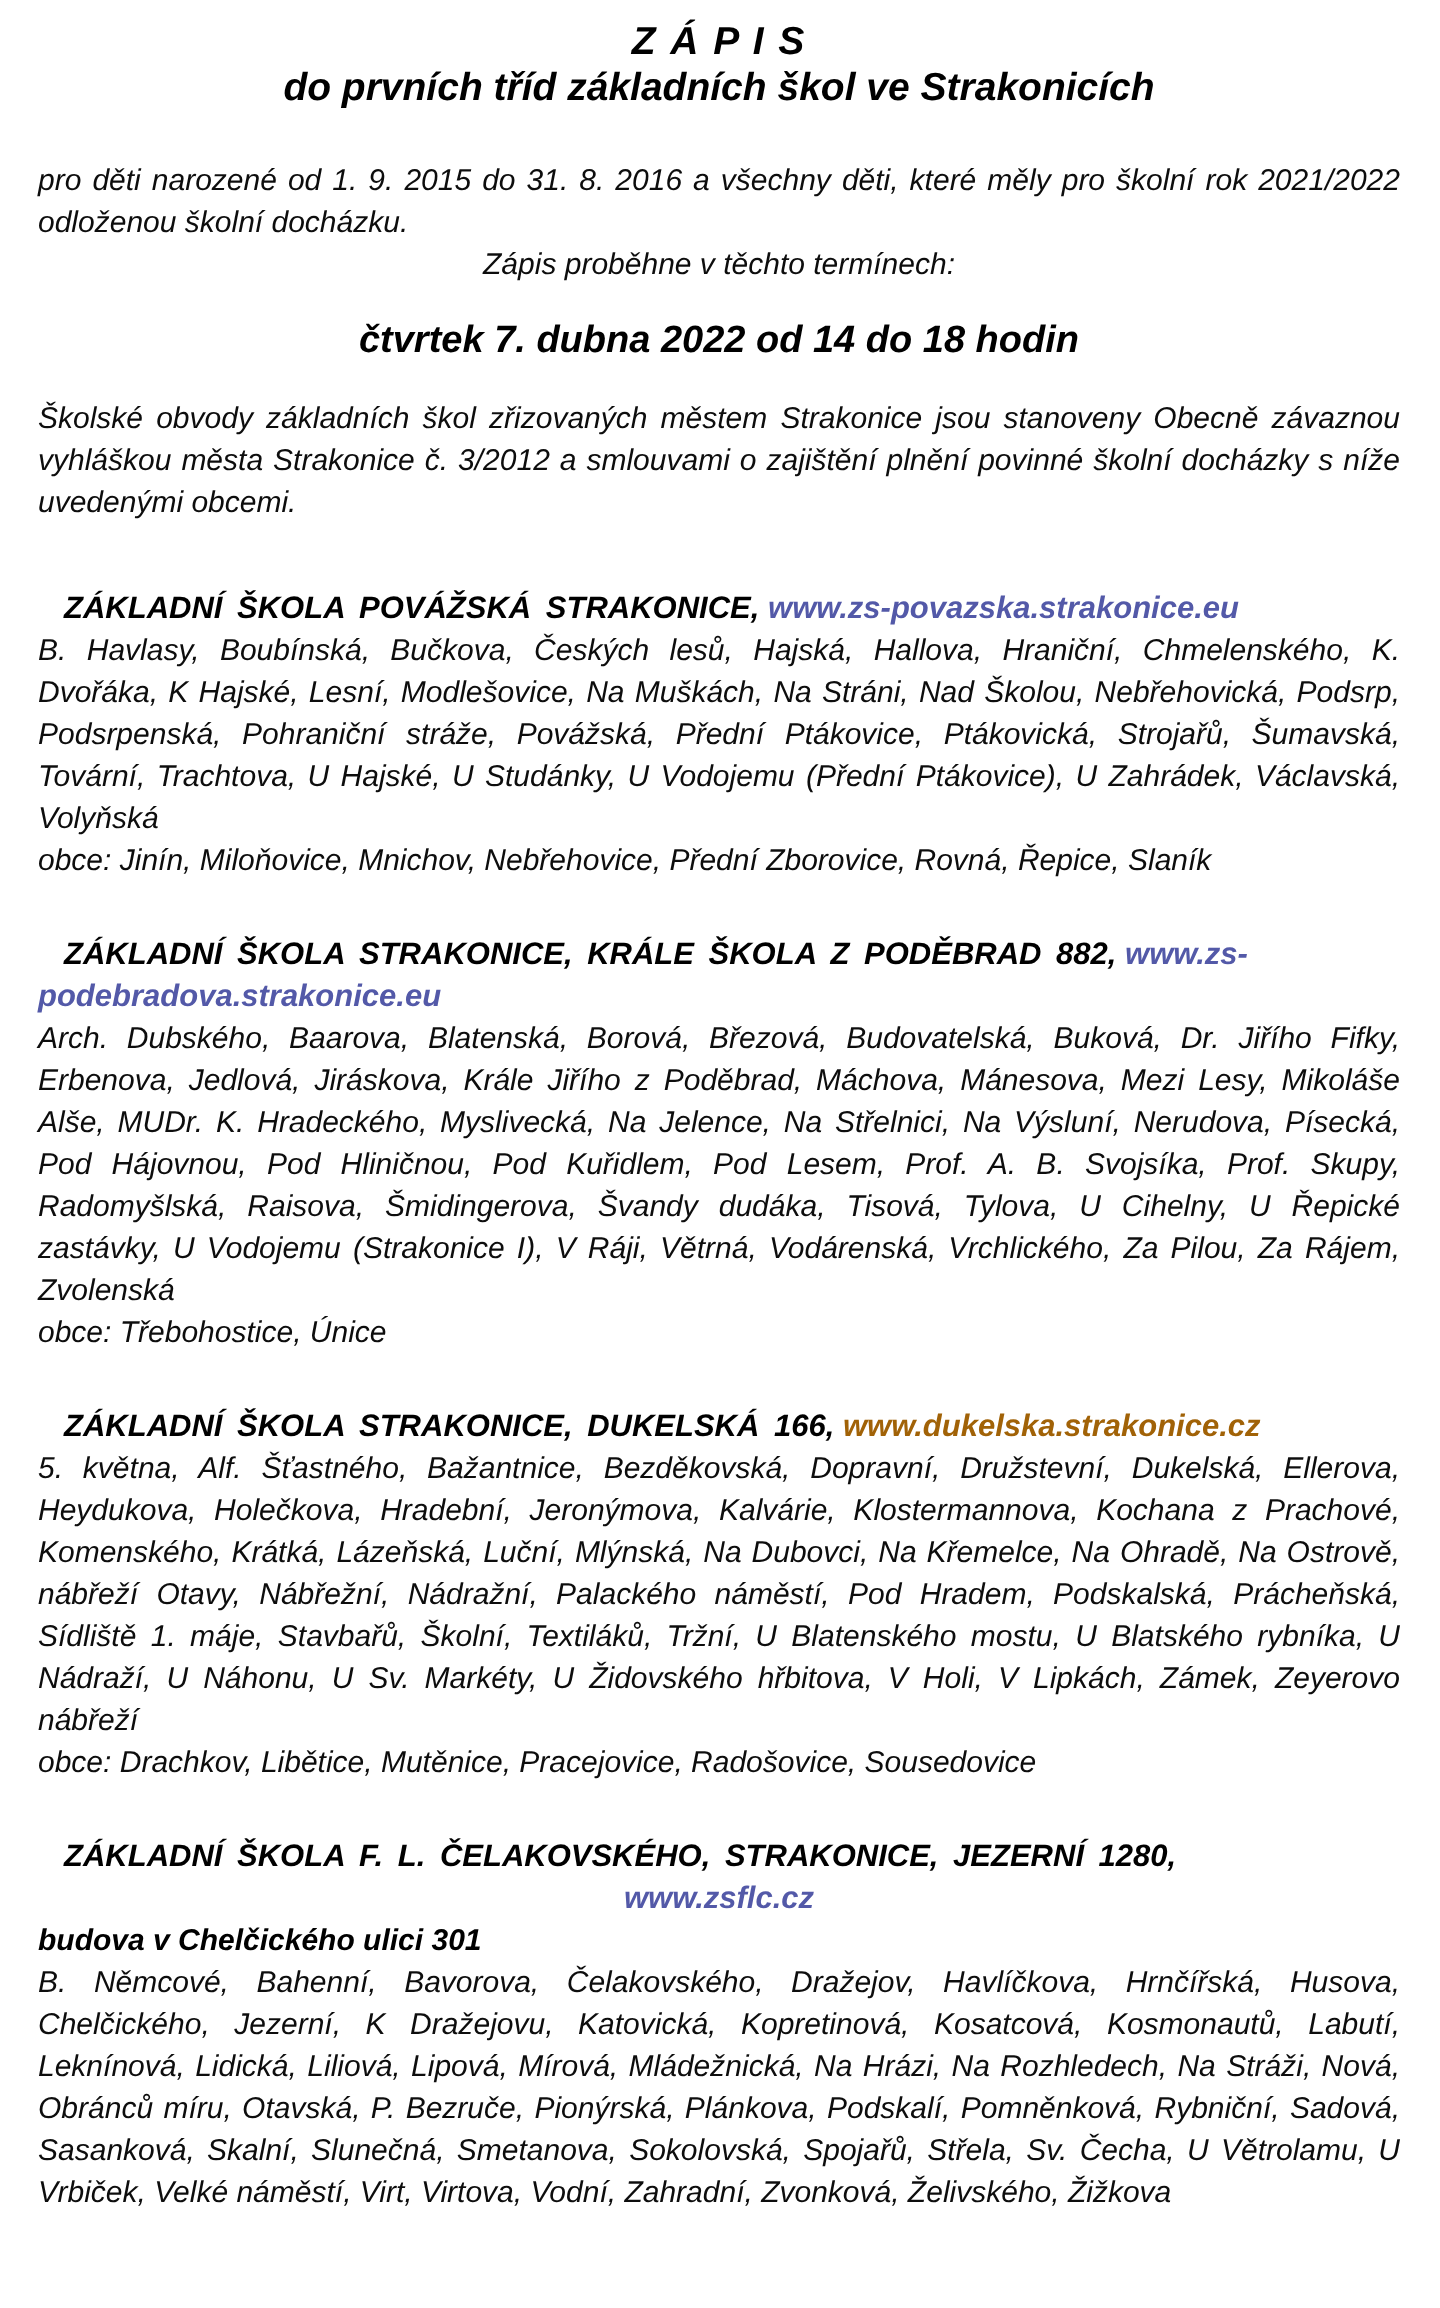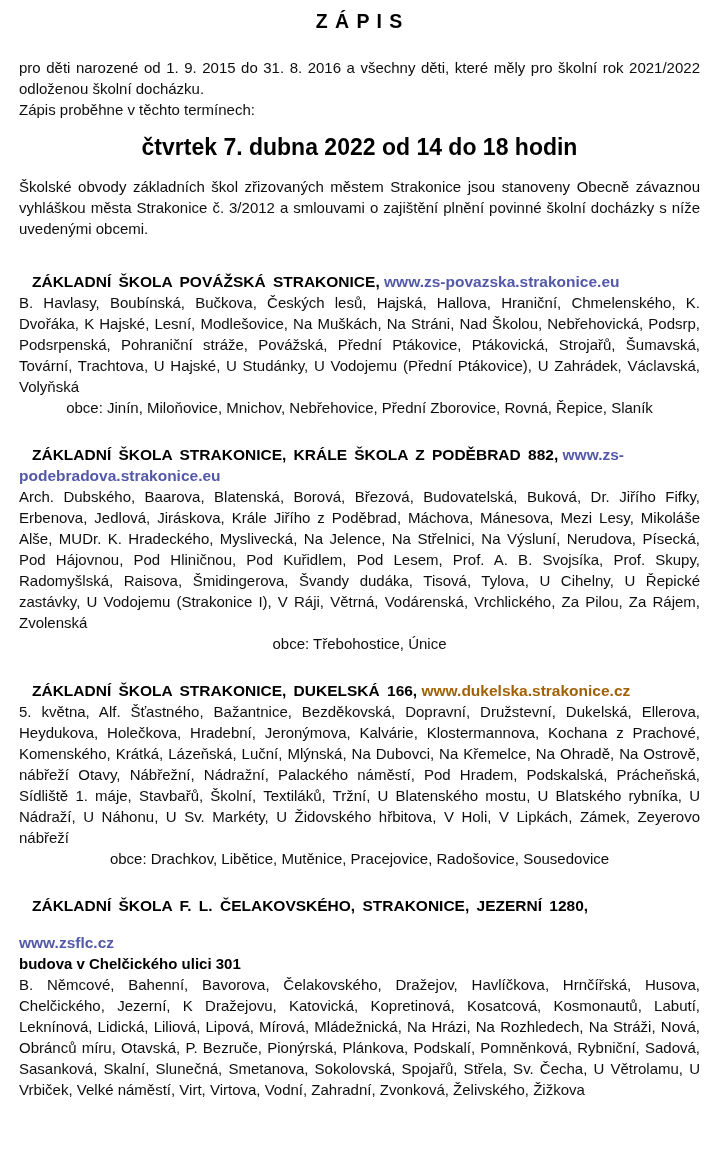--- a/index.html
+++ b/index.html
@@ -11,47 +11,48 @@
     width: 720px;
     height: 1154px;
     box-sizing: border-box;
     padding: 8px 20px 10px 19px;
     background: #ffffff;
     font-family: "Liberation Sans", "DejaVu Sans", sans-serif;
     color: #0d0d0d;
     font-size: 15px;
     line-height: 21px;
     overflow: hidden;
+    font-style: italic;
   }
 
   
   .title {
     margin: 2px 0 24px 0;
     text-align: center;
     font-weight: 700;
     font-size: 19.5px;
     line-height: 23px;
     color: #000000;
   }
   .title .title-line { display: block; }
   .title .title-line.spread { letter-spacing: 1px; }
 
   
   .para {
     margin: 0;
     text-align: justify;
   }
-  .para.no-justify { text-align: left; }
+  .para.no-justify { text-align: center; }
 
   
   .dates {
     margin: 16px 0 17px 0;
     text-align: center;
     font-weight: 700;
-    font-size: 23px;
+    font-size: 19px;
     line-height: 23px;
     color: #000000;
   }
   .dates > div { display: block; }
 
   .legal-block { margin: 0 0 32px 0; }
 
   
   .school { margin-top: 26px; }
   .school-header {
@@ -60,38 +61,40 @@
     font-weight: 700;
     line-height: 21px;
     color: #000000;
     text-align: left;
   }
   .school-name { word-spacing: 3px; margin-left: 13px; }
   .school-link {
     font-weight: 700;
     text-decoration: none;
     cursor: pointer;
+    text-align: center;
   }
   .school-link.block { display: block; }
   .building {
     font-weight: 700;
     line-height: 21px;
     color: #000000;
   }
   .building:empty { display: none; }
   .streets { text-align: justify; }
-  .villages { text-align: center; }
+  .villages { text-align: left; }
 </style>
 </head>
 <body>
 
 <div class="page">
 
   <h1 class="title">
     <span class="title-line spread">Z Á P I S</span>
+    <span class="title-line">do prvních tříd základních škol ve Strakonicích</span>
   </h1>
 
   <p class="para">pro děti narozené od 1. 9. 2015 do 31. 8. 2016 a všechny děti, které měly pro školní rok 2021/2022 odloženou školní docházku.</p>
   <p class="para no-justify">Zápis proběhne v těchto termínech:</p>
 
   <div class="dates">
     <div>čtvrtek 7. dubna 2022 od 14 do 18 hodin</div>
   </div>
 
   <div class="legal-block">
@@ -124,20 +127,20 @@
       <a class="school-link" style="color: #a16207;">www.dukelska.strakonice.cz</a>
     </h2>
 
     <p class="para streets">5. května, Alf. Šťastného, Bažantnice, Bezděkovská, Dopravní, Družstevní, Dukelská, Ellerova, Heydukova, Holečkova, Hradební, Jeronýmova, Kalvárie, Klostermannova, Kochana z Prachové, Komenského, Krátká, Lázeňská, Luční, Mlýnská, Na Dubovci, Na Křemelce, Na Ohradě, Na Ostrově, nábřeží Otavy, Nábřežní, Nádražní, Palackého náměstí, Pod Hradem, Podskalská, Prácheňská, Sídliště 1. máje, Stavbařů, Školní, Textiláků, Tržní, U Blatenského mostu, U Blatského rybníka, U Nádraží, U Náhonu, U Sv. Markéty, U Židovského hřbitova, V Holi, V Lipkách, Zámek, Zeyerovo nábřeží</p>
     <p class="para villages">obce: Drachkov, Libětice, Mutěnice, Pracejovice, Radošovice, Sousedovice</p>
   </section>
 
   <section class="school">
     <h2 class="school-header">
       <span class="school-name">ZÁKLADNÍ ŠKOLA F. L. ČELAKOVSKÉHO, STRAKONICE, JEZERNÍ 1280,</span>
-      <a class="school-link block" style="color: rgb(83, 89, 168); margin-top: 16px;">www.zsflc.cz</a>
+      <a class="school-link block" style="color: rgb(83, 89, 168);">www.zsflc.cz</a>
     </h2>
     <div class="building">budova v Chelčického ulici 301</div>
     <p class="para streets">B. Němcové, Bahenní, Bavorova, Čelakovského, Dražejov, Havlíčkova, Hrnčířská, Husova, Chelčického, Jezerní, K Dražejovu, Katovická, Kopretinová, Kosatcová, Kosmonautů, Labutí, Leknínová, Lidická, Liliová, Lipová, Mírová, Mládežnická, Na Hrázi, Na Rozhledech, Na Stráži, Nová, Obránců míru, Otavská, P. Bezruče, Pionýrská, Plánkova, Podskalí, Pomněnková, Rybniční, Sadová, Sasanková, Skalní, Slunečná, Smetanova, Sokolovská, Spojařů, Střela, Sv. Čecha, U Větrolamu, U Vrbiček, Velké náměstí, Virt, Virtova, Vodní, Zahradní, Zvonková, Želivského, Žižkova</p>
 
   </section>
 
 </div>
 
 </body></html>

